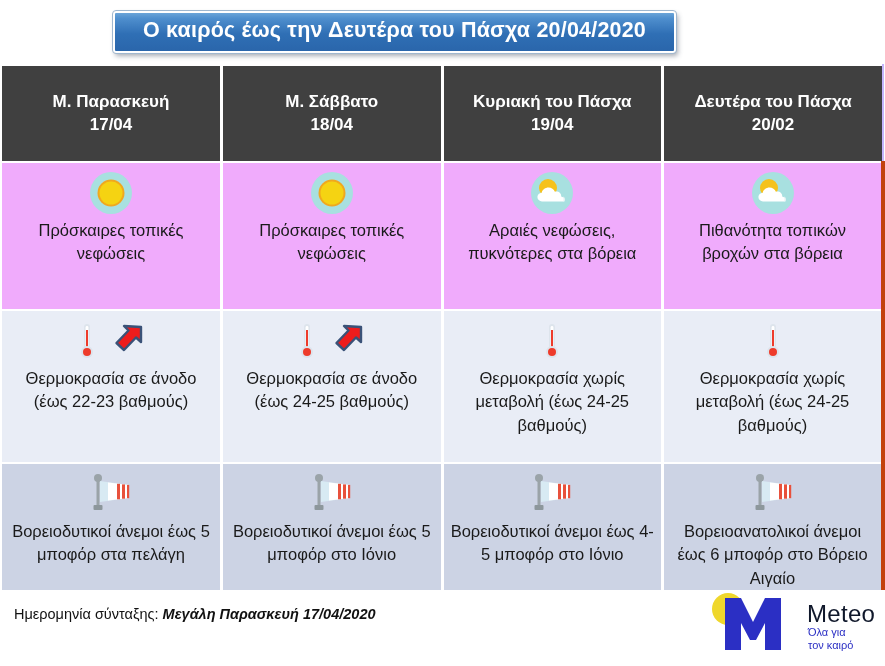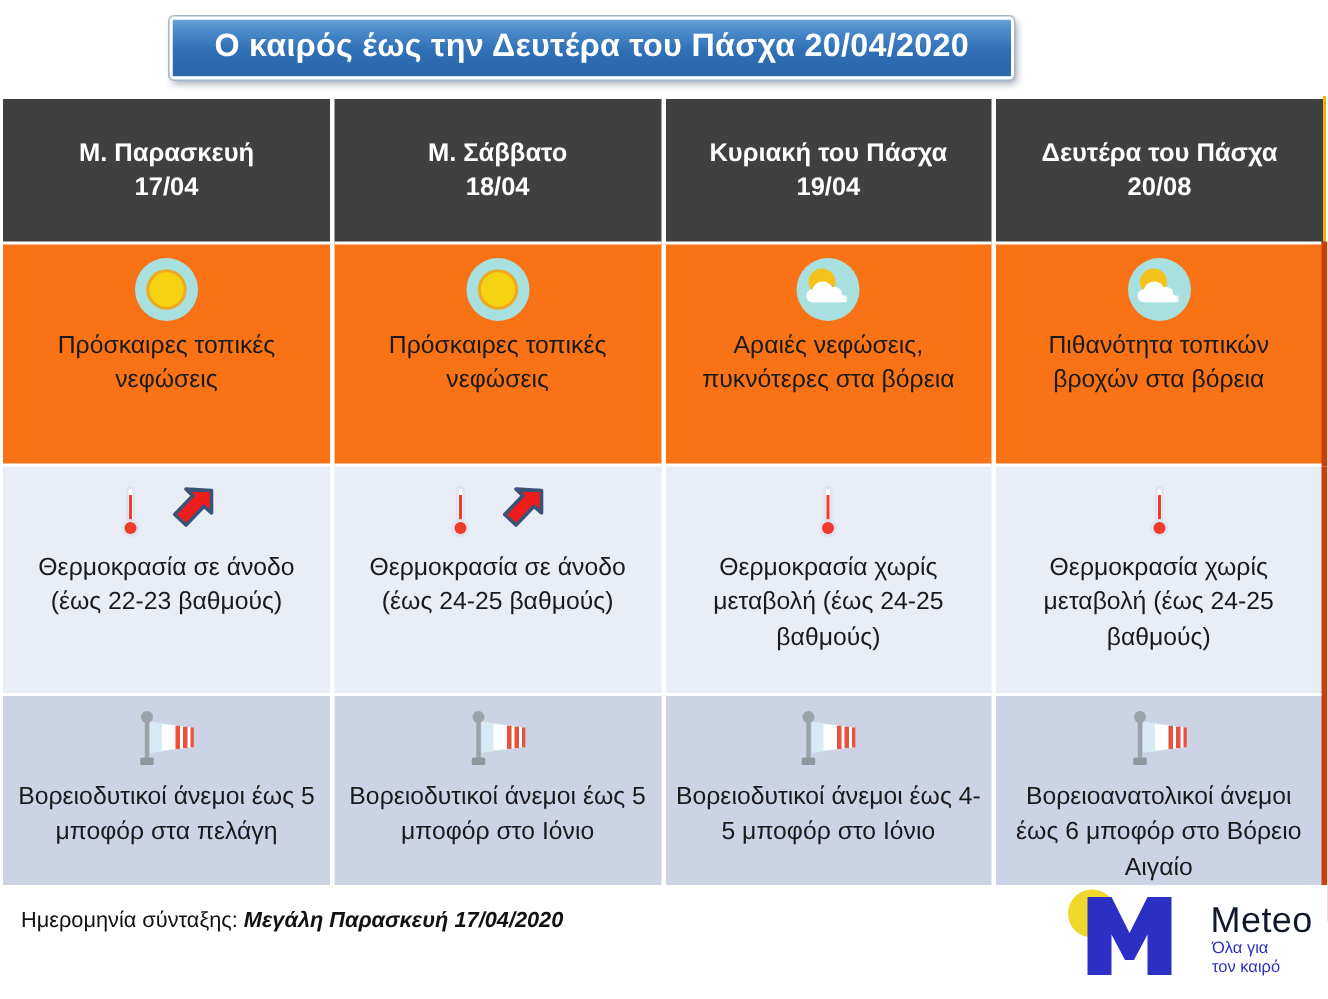--- a/index.html
+++ b/index.html
@@ -62,38 +62,38 @@
     height: 95px;
     vertical-align: middle;
     text-align: center;
     line-height: 1.35;
     border-left: 3px solid #ffffff;
     border-right: 3px solid #ffffff;
     border-top: 2px solid #ffffff;
     border-bottom: 2px solid #ffffff;
   }
   .head-row th:first-child { border-left: 2px solid #ffffff; }
-  .head-row th:last-child  { border-right: 2px solid #eab308; }
+  .head-row th:last-child  { border-right: 2px solid #c4b5fd; }
 
   .data-row td {
     text-align: center;
     vertical-align: top;
     font-size: 16.5px;
     color: #1a1a1a;
     line-height: 1.42;
     border-left: 3px solid #ffffff;
     border-right: 3px solid #ffffff;
     border-top: 2px solid #ffffff;
     border-bottom: 2px solid #ffffff;
     padding: 6px 7px 10px 7px;
   }
   .data-row td:first-child { border-left: 2px solid #ffffff; }
   .data-row td:last-child  { border-right: 4px solid #c2410c; }
 
-  .row-a td { background: #f97316; height: 130px; }
+  .row-a td { background: #f0abfc; height: 130px; }
   .row-b td { background: #e9edf6; height: 135px; margin-top: 36px; }
   .row-c td { background: #ccd3e4; height: 132px; }
 
   .icon-slot {
     height: 48px;
     display: flex;
     align-items: center;
     justify-content: center;
     gap: 13px;
     margin-bottom: 2px;
@@ -164,21 +164,21 @@
       <th>
         <span>Μ. Σάββατο</span><br>
         <span>18/04</span>
       </th>
       <th>
         <span>Κυριακή του Πάσχα</span><br>
         <span>19/04</span>
       </th>
       <th>
         <span>Δευτέρα του Πάσχα</span><br>
-        <span>20/08</span>
+        <span>20/02</span>
       </th>
     </tr>
   </thead>
   <tbody>
 
     <tr class="data-row row-a">
       <td>
         <div class="icon-slot">
           <svg width="44" height="44" viewBox="0 0 44 44">
             <circle cx="22" cy="22" r="21" fill="#a8e0e0"></circle>

